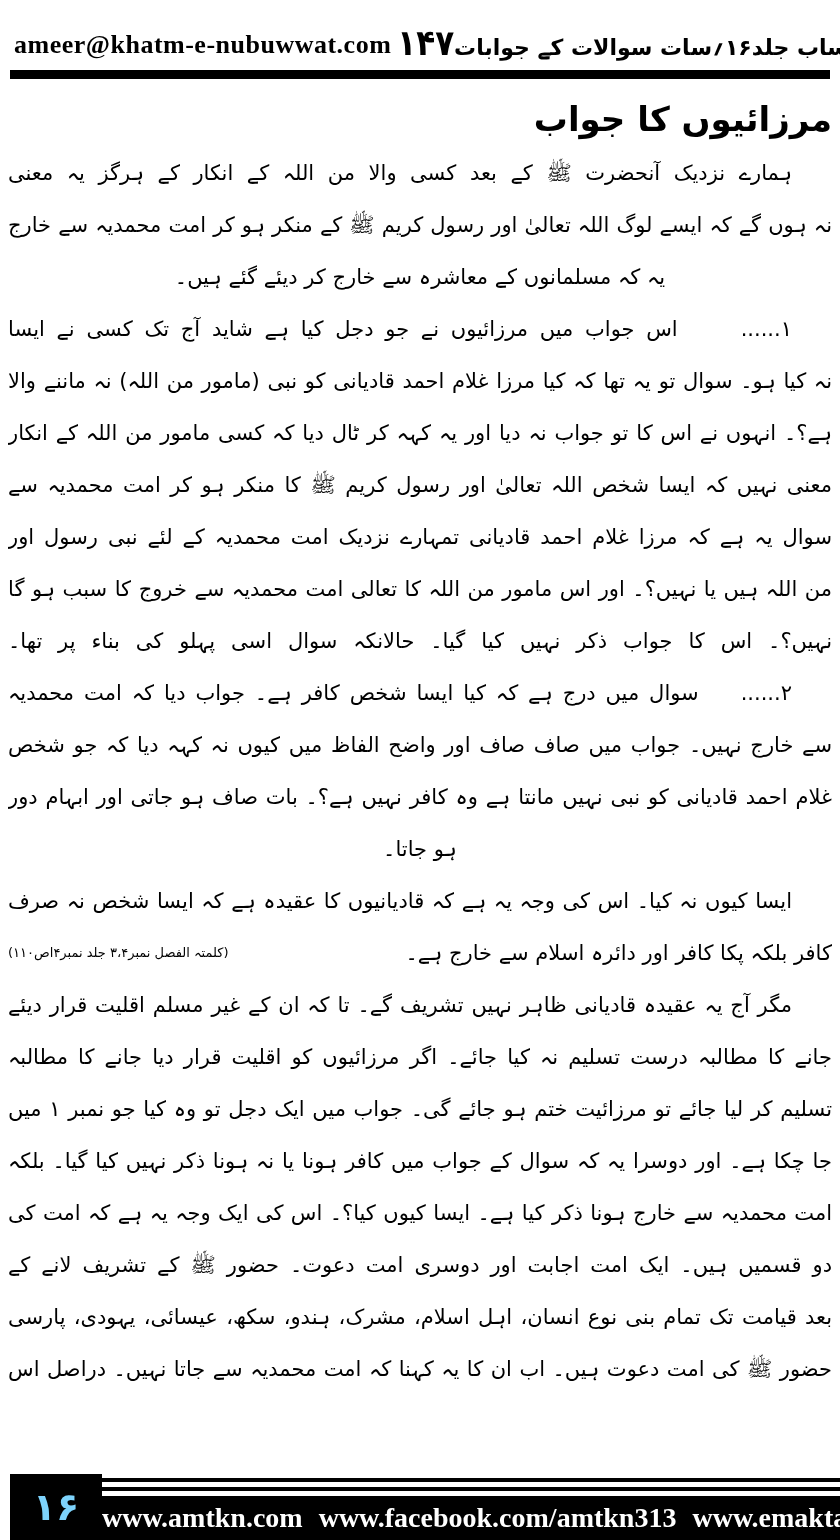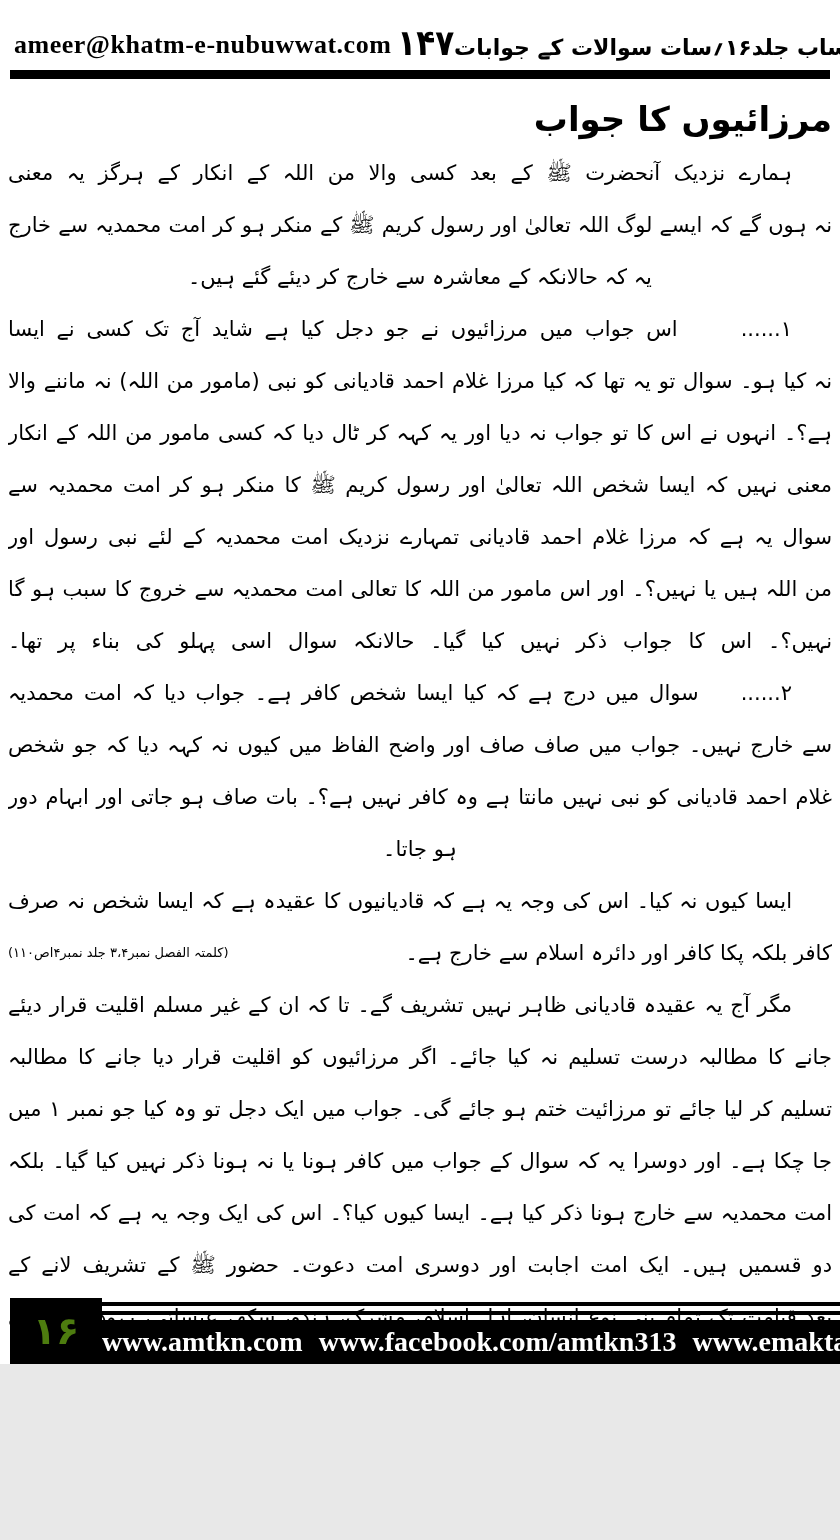--- a/index.html
+++ b/index.html
@@ -1,18 +1,18 @@
 <!DOCTYPE html>
 <html lang="ur"><head>
 <meta charset="utf-8">
 <style>
   html,body{margin:0;padding:0;background:#e8e8e8;}
   .page{
     position:relative;
-    width:840px;height:1364px;
+    width:840px;height:1540px;
     background:#ffffff;color:#000;
     overflow:hidden;
     font-family:"DejaVu Sans",sans-serif;
     box-sizing:border-box;
   }
   
   .hdr{
     display:flex;align-items:flex-end;justify-content:space-between;
     padding:16px 14px 0 14px;height:44px;
   }
@@ -52,21 +52,21 @@
     text-align:right;text-align-last:right;
   }
   .line.cit .c{font-size:13px;white-space:nowrap;}
   .line.cit .t{white-space:nowrap;}
   
   .ftr{
     position:absolute;left:10px;right:10px;bottom:0;height:66px;
     display:flex;
   }
   .ftr-pagebox{
-    width:92px;background:#000;color:#4d7c0f;
+    width:92px;background:#000;color:#7dd3fc;
     display:flex;align-items:center;justify-content:center;
     font-size:38px;font-weight:bold;direction:rtl;
     flex:0 0 92px;
   }
   .ftr-right{flex:1;display:flex;flex-direction:column;}
   .ftr-rules{padding-top:4px;}
   .ftr-rules .r{height:4px;background:#000;margin-bottom:5px;}
   .ftr-bar{
     flex:1;background:#000;color:#fff;
     display:flex;align-items:center;justify-content:center;gap:16px;
@@ -95,21 +95,21 @@
     </div>
       <div class="line ji">
       <span class="t">ہمارے نزدیک آنحضرت ﷺ کے بعد کسی والا من اللہ کے انکار کے ہرگز یہ معنی</span>
       
     </div>
       <div class="line j">
       <span class="t">نہ ہوں گے کہ ایسے لوگ اللہ تعالیٰ اور رسول کریم ﷺ کے منکر ہو کر امت محمدیہ سے خارج ہیں یا</span>
       
     </div>
       <div class="line jl">
-      <span class="t">یہ کہ حالانکہ کے معاشرہ سے خارج کر دیئے گئے ہیں۔</span>
+      <span class="t">یہ کہ مسلمانوں کے معاشرہ سے خارج کر دیئے گئے ہیں۔</span>
       
     </div>
       <div class="line ji">
       <span class="t">۱......   اس جواب میں مرزائیوں نے جو دجل کیا ہے شاید آج تک کسی نے ایسا</span>
       
     </div>
       <div class="line j">
       <span class="t">نہ کیا ہو۔ سوال تو یہ تھا کہ کیا مرزا غلام احمد قادیانی کو نبی (مامور من اللہ) نہ ماننے والا شرعاً کافر</span>
       
     </div>

